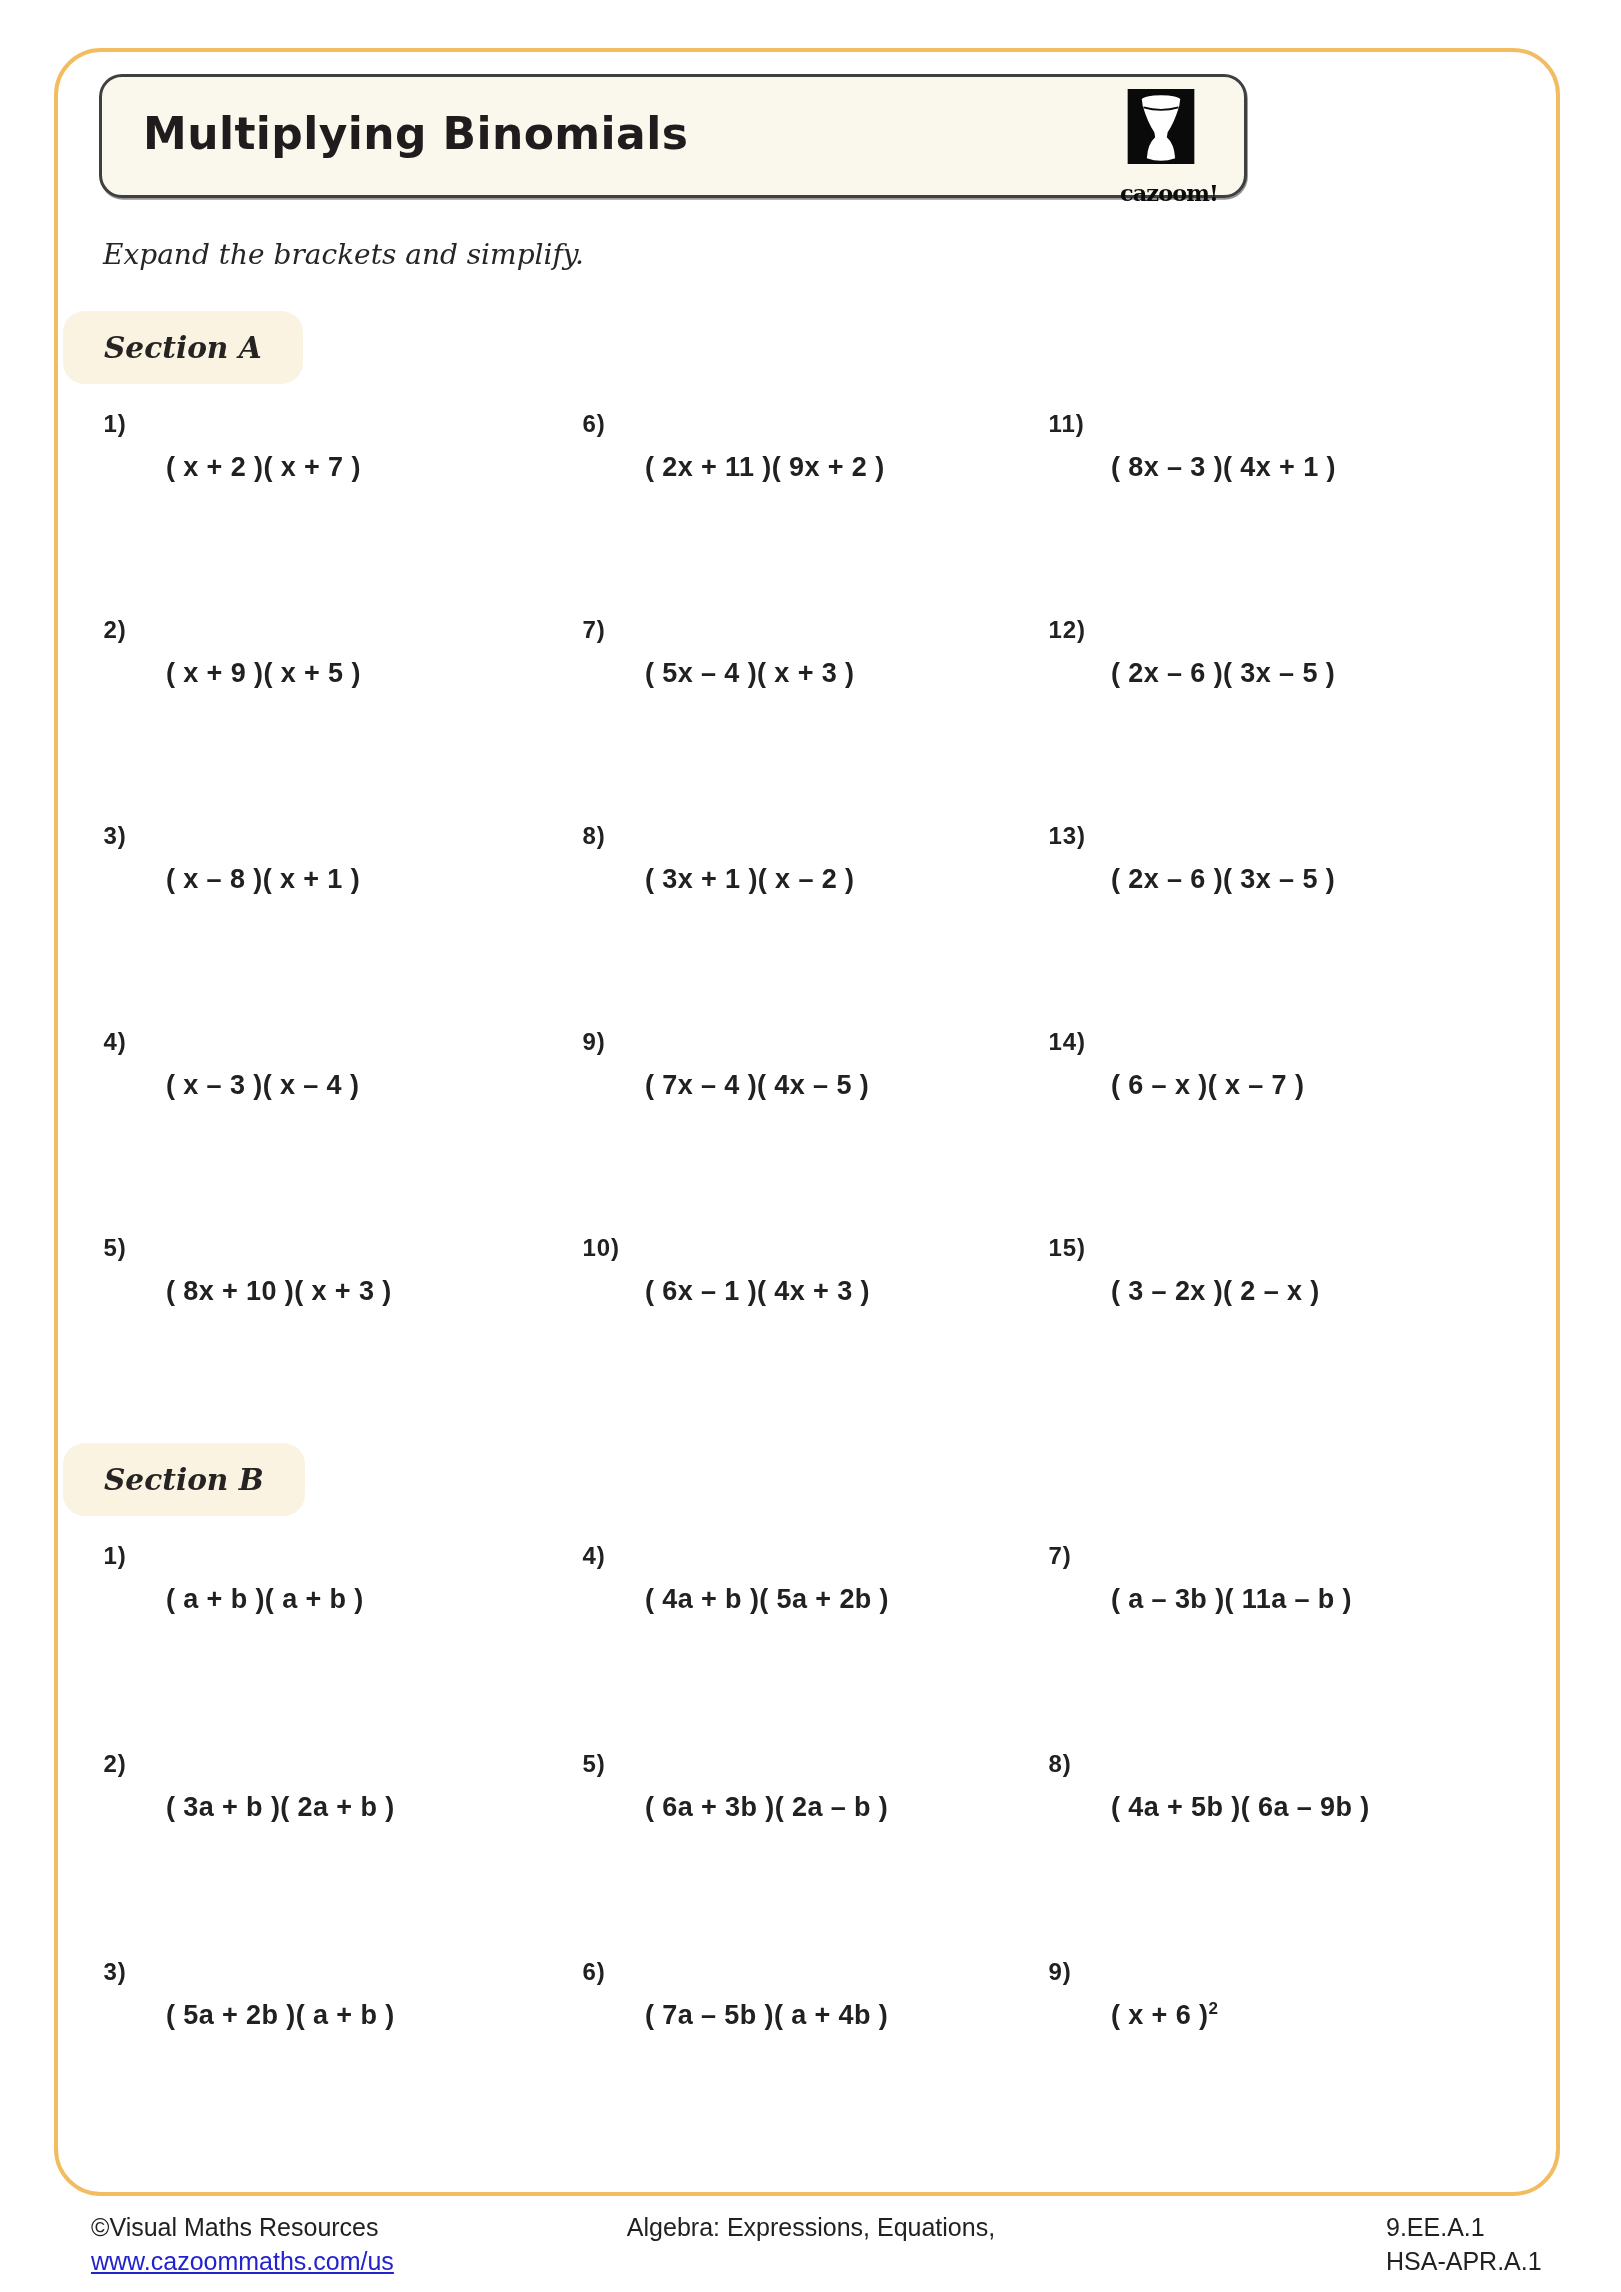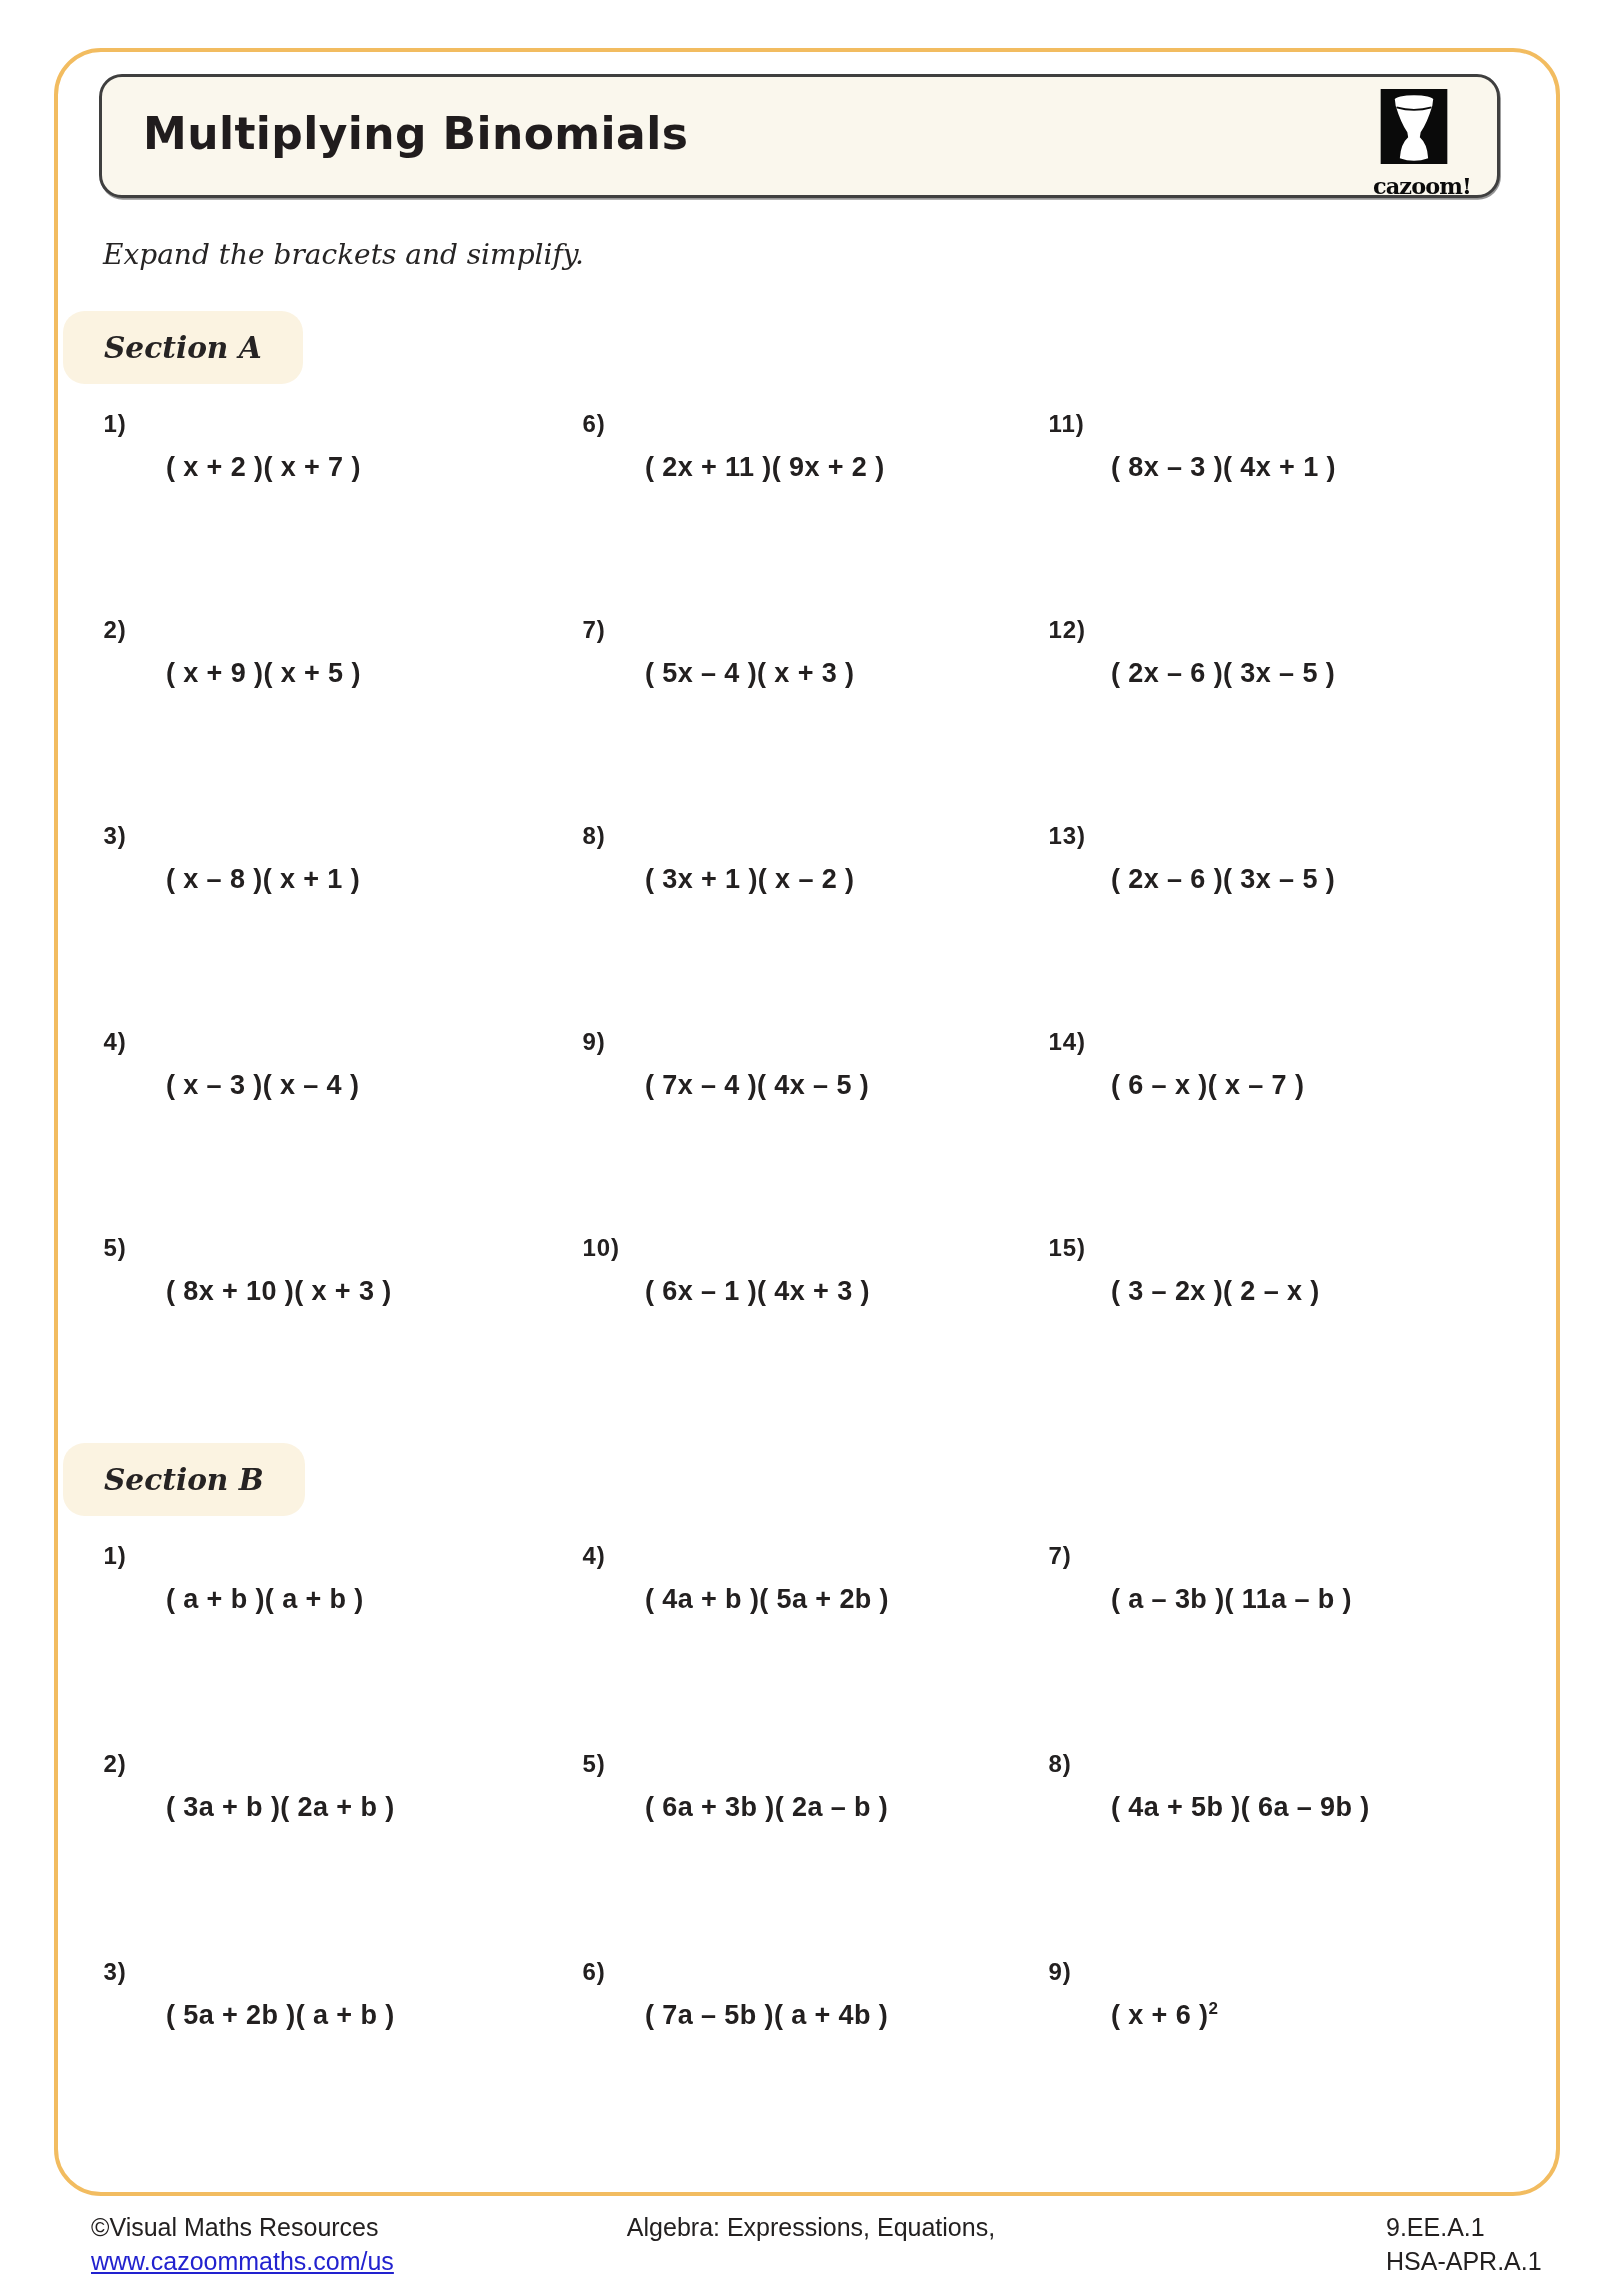--- a/index.html
+++ b/index.html
@@ -14,35 +14,35 @@
   html,body{background:#ffffff;}
   body{
     width:1622px;height:2293px;position:relative;
     font-family:"Liberation Sans",sans-serif;color:var(--c-ink);
   }
   .sheet-border{
     position:absolute;left:54px;top:48px;width:1506px;height:2148px;
     border:4.5px solid var(--c-border);border-radius:47px;background:#ffffff;
   }
   .header-box{
-    position:absolute;left:99px;top:74px;width:1401px;height:124px;
+    position:absolute;left:99px;top:74px;width:1148px;height:124px;
     background:var(--c-header-bg);border:3.6px solid var(--c-header-border);
     border-radius:23px;box-shadow:0.9px 1.8px 0 rgba(60,60,60,.55);
   }
   .page-title{
     position:absolute;left:41px;top:50%;transform:translateY(-54%);
     font-size:44px;font-weight:bold;letter-spacing:0.4px;color:#201c1d;
     font-family:"DejaVu Sans","Liberation Sans",sans-serif;
   }
   .logo{
     position:absolute;right:43px;top:11.6px;width:81px;text-align:center;
   }
   .logo-square{width:68px;height:75px;display:block;margin:0 auto;}
   .logo-brand{
-    display:block;margin-top:9px;font-family:"DejaVu Serif","Liberation Serif",serif;
+    display:block;margin-top:16px;font-family:"DejaVu Serif","Liberation Serif",serif;
     font-weight:bold;font-size:22.4px;letter-spacing:-0.9px;color:#0b0b0b;
   }
   .instruction{
     position:absolute;left:103px;top:238px;
     font-family:"DejaVu Serif","Liberation Serif",serif;
     font-style:italic;font-size:28px;color:#262424;
   }
   .section-label{
     position:absolute;left:63px;height:73px;min-width:231px;
     background:var(--c-section-bg);border-radius:21.5px;

